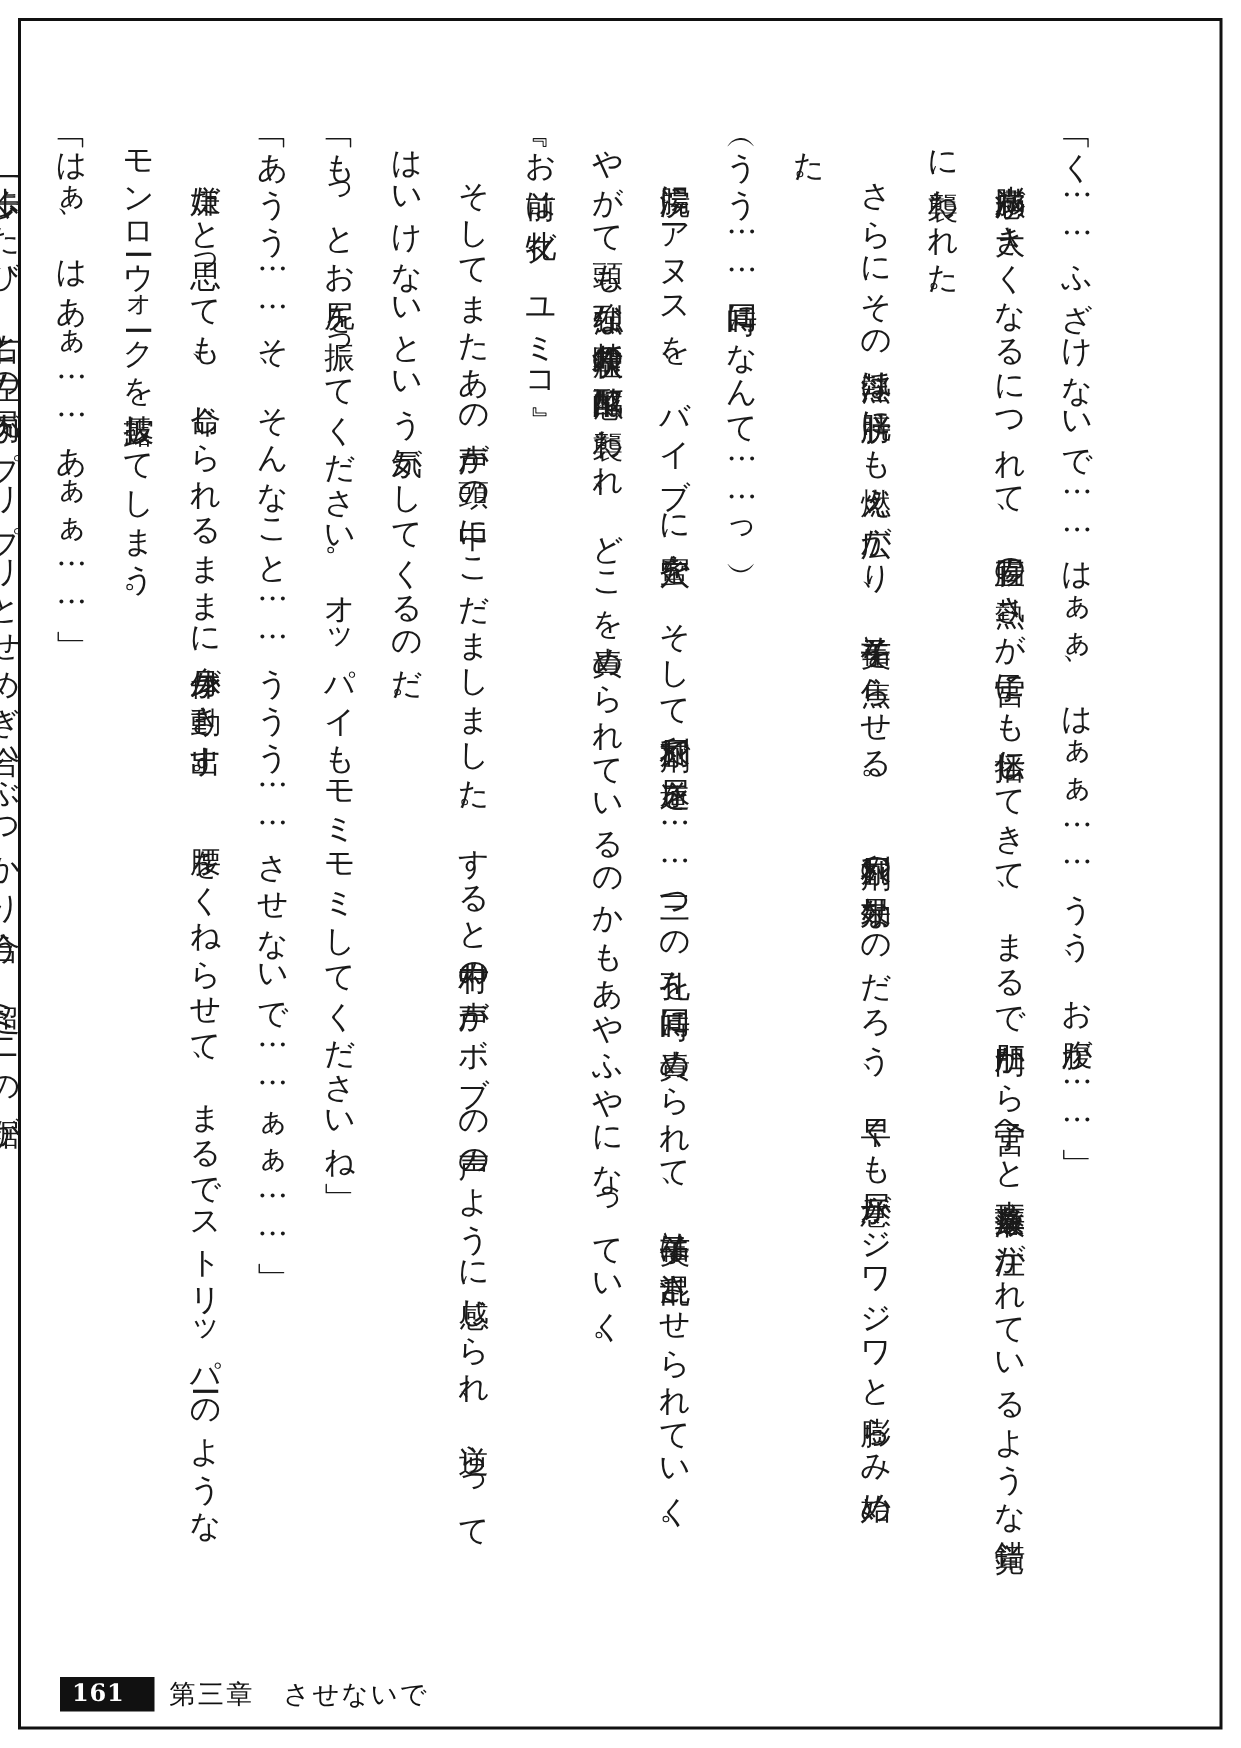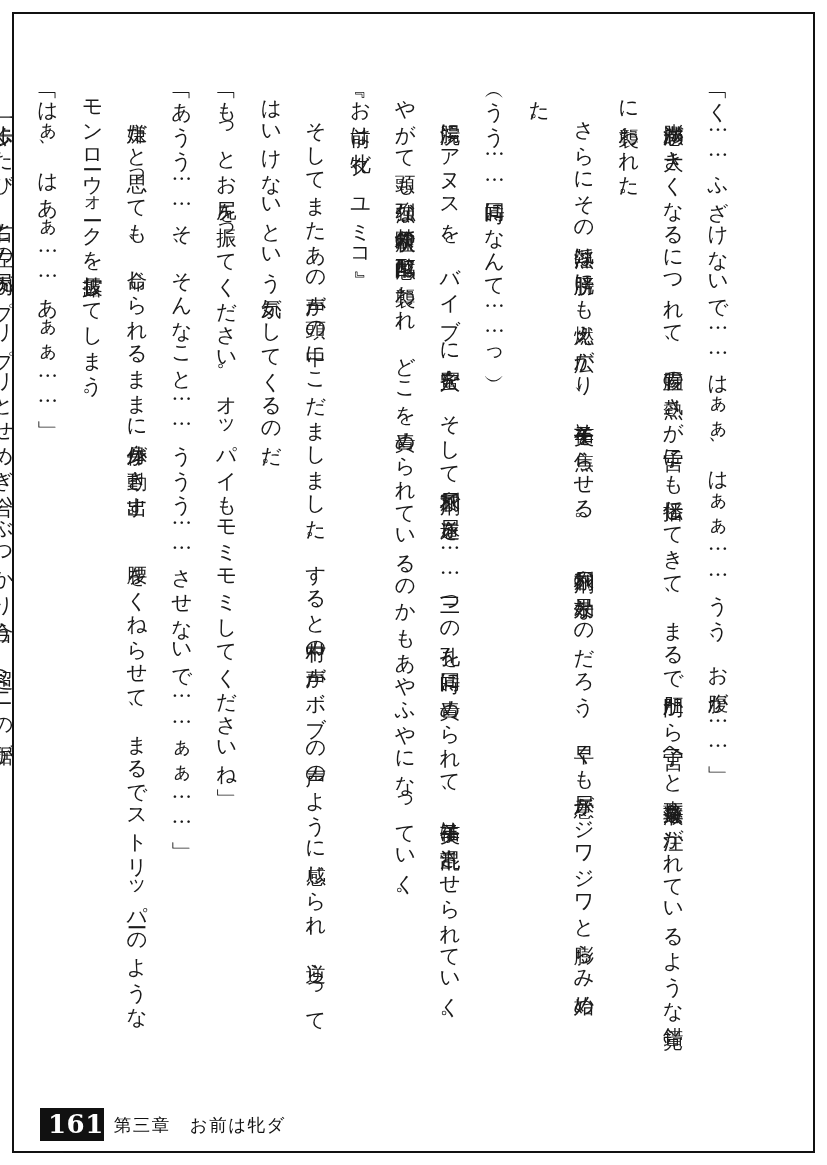--- a/index.html
+++ b/index.html
@@ -64,22 +64,22 @@
     bottom: 24px;
     display: flex;
     align-items: center;
     gap: 10px;
   }
 
   #page-number {
     background: #111111;
     color: #ffffff;
     font-weight: bold;
-    font-size: 26px;
-    padding: 3px 0 4px 8px;
+    font-size: 16px;
+    padding: 3px 20px 4px 8px;
     line-height: 1;
     letter-spacing: 0.5px;
   }
 
   #chapter-title {
     font-size: 17.5px;
     color: #111111;
     letter-spacing: 1.5px;
   }
 </style>
@@ -100,16 +100,16 @@
     <p>　そしてまたあの声が頭の中にこだましました。すると中村の声がボブの声のように感じられ、逆らってはいけないという気がしてくるのだ。</p>
     <p>「もっとお尻を振ってください。オッパイもモミモミしてくださいね」</p>
     <p>「あうう……そ、そんなこと……ううう……させないで……ぁぁ……」</p>
     <p>　嫌だと思っても、命じられるままに身体が動き出す。　腰をくねらせて、まるでストリッパーのようなモンローウォークを披露してしまう。</p>
     <p>「はぁ、はあぁ……あぁぁ……」</p>
     <p>　一歩歩くたび、右と左の尻肉がプリプリとせめぎ合いぶつかり合う。超ミニの裾が</p>
   </div>
 
   <div id="footer">
     <span id="page-number">161</span>
-    <span id="chapter-title">第三章　お前は牝ダ</span>
+    <span id="chapter-title">第三章　させないで</span>
   </div>
 
 </div>
 
 </body></html>

